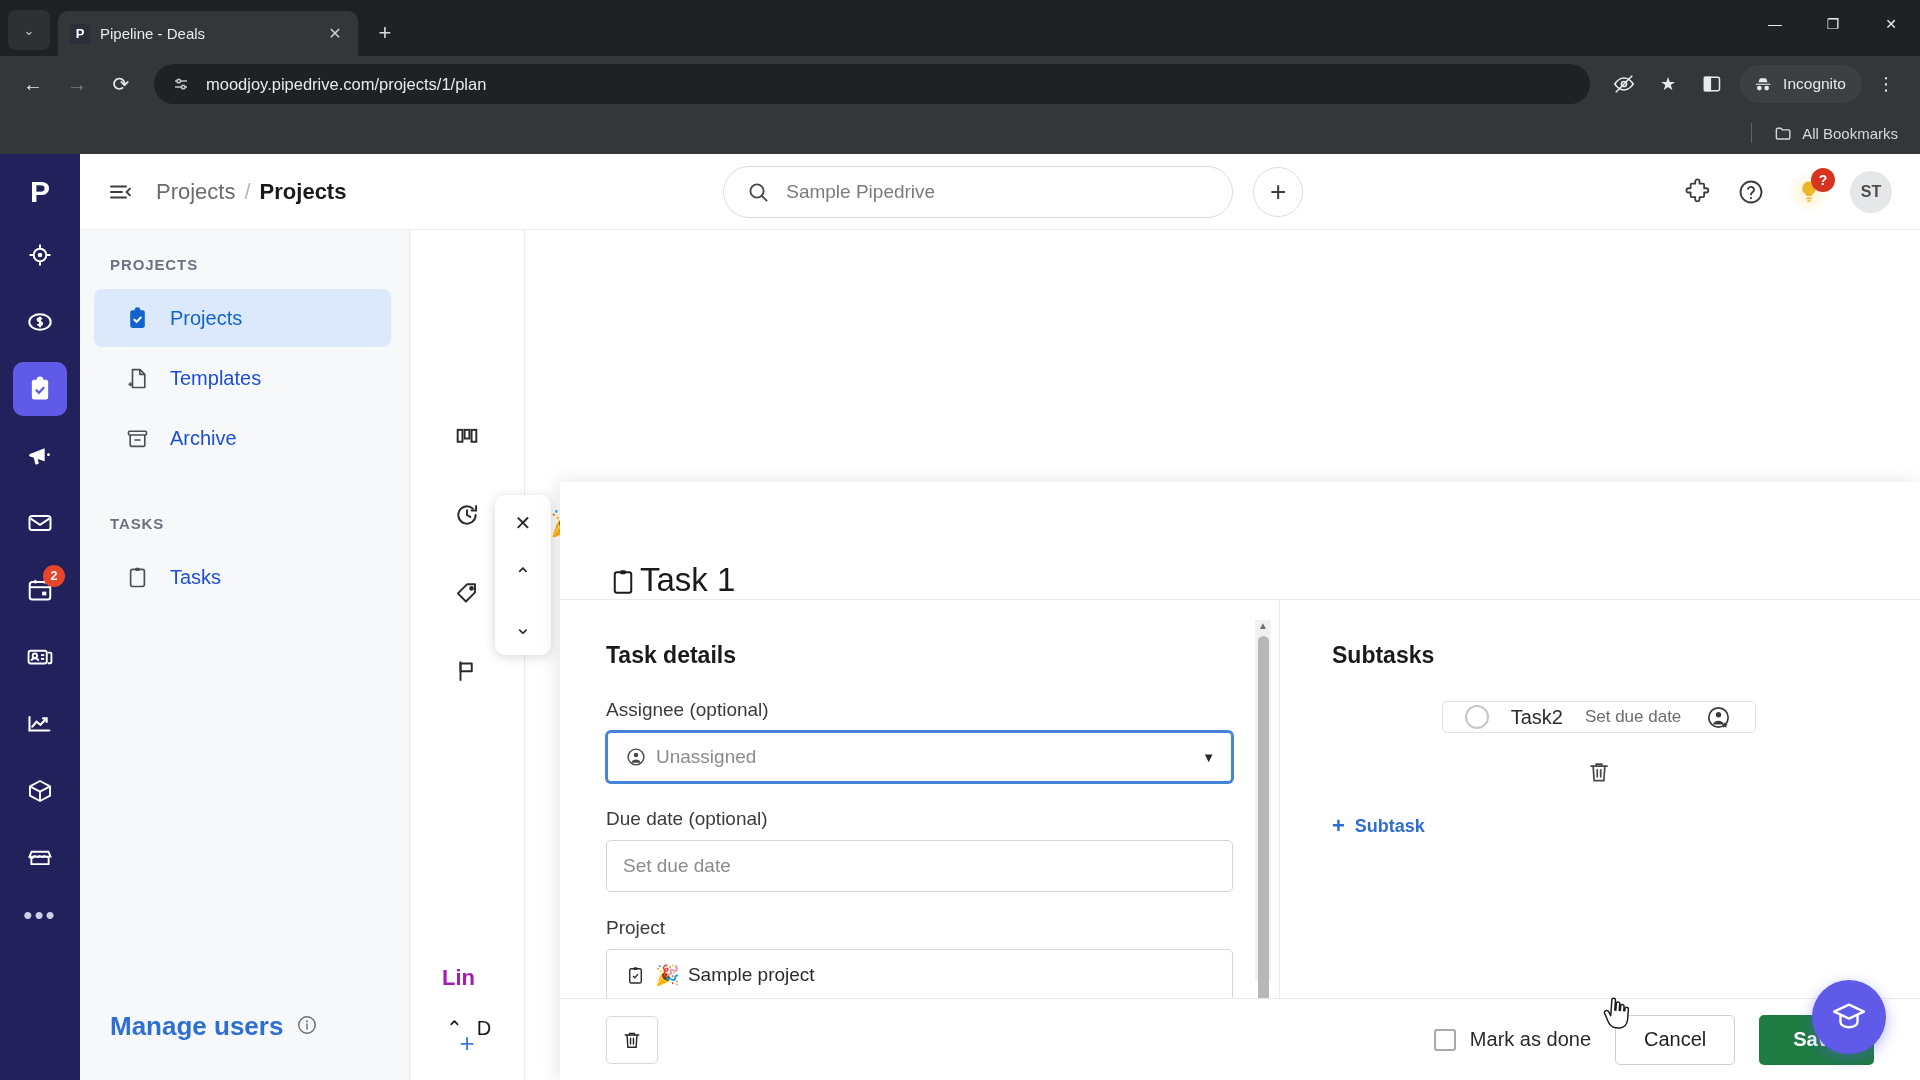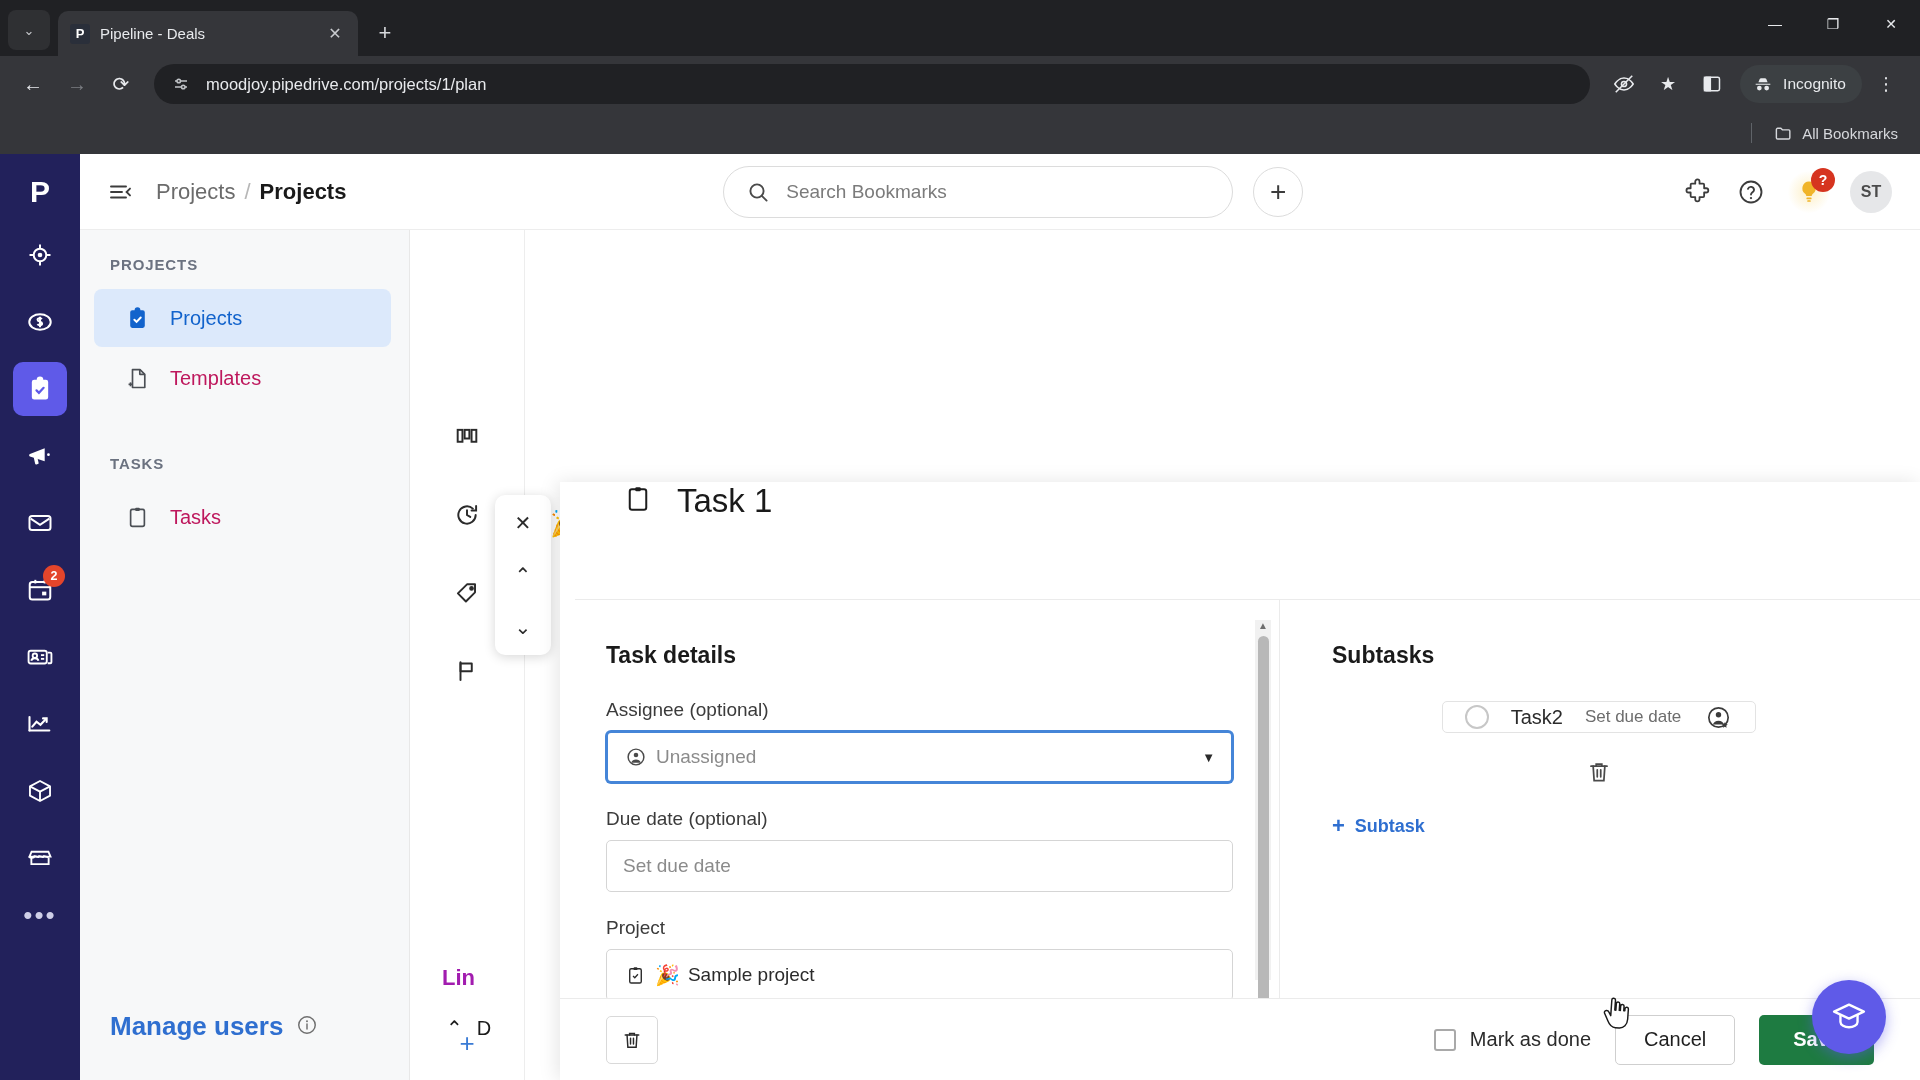--- a/index.html
+++ b/index.html
@@ -99,21 +99,21 @@
             font-size:16px; font-weight:700; display:flex; align-items:center; justify-content:center; }
 
   .body { flex:1; display:flex; position:relative; overflow:hidden; }
 
   
   .lsidebar { width:330px; background:#f7f8f9; border-right:1px solid #e8e8e8; padding:26px 0 0 0;
               display:flex; flex-direction:column; flex:0 0 330px; }
   .sec-label { font-size:15px; font-weight:700; letter-spacing:.9px; color:#6b7280; padding:0 0 16px 30px; }
   .sec-label.second { padding-top:46px; }
   .nav-item { height:58px; display:flex; align-items:center; gap:20px; padding-left:30px;
-              margin:0 18px 2px 14px; border-radius:8px; font-size:20px; color:#be185d; }
+              margin:0 18px 2px 14px; border-radius:8px; font-size:20px; color:#1d4ed8; }
   .nav-item.active { background:#dce9fb; color:#1263cc; }
   .nav-ico { width:26px; height:26px; display:flex; align-items:center; justify-content:center; }
   .lsidebar-foot { margin-top:auto; padding:0 0 38px 30px; display:flex; align-items:center; gap:13px; }
   .manage-users { color:#2f6fd0; font-size:26px; font-weight:700; }
 
   
   .backdrop-col { width:115px; background:#fff; border-right:1px solid #ededed; position:relative;
                   flex:0 0 115px; padding-top:190px; display:flex; flex-direction:column; align-items:center; gap:44px; }
   .bd-ico { width:34px; height:34px; display:flex; align-items:center; justify-content:center; color:#2b2b2b; }
   .bd-linked { position:absolute; left:32px; top:735px; font-size:22px; font-weight:700; color:#a21caf;
@@ -128,22 +128,22 @@
     box-shadow:0 2px 12px rgba(0,0,0,.16); padding:8px 0; display:flex; flex-direction:column;
     align-items:center; gap:12px; z-index:40;
   }
   .fn-btn { width:40px; height:40px; display:flex; align-items:center; justify-content:center;
             color:#2b2b2b; font-size:20px; }
   .confetti { position:absolute; left:470px; top:278px; font-size:26px; z-index:30; }
 
   
   .modal { position:absolute; left:480px; top:252px; right:0; bottom:0; background:#fff;
            box-shadow:-3px 0 18px rgba(0,0,0,.10); display:flex; flex-direction:column; z-index:50; }
-  .modal-head { height:118px; display:flex; align-items:flex-start; gap:22px; padding:0 46px;
-                border-bottom:1px solid #ebebeb; flex:0 0 118px;margin-left:15px; }
+  .modal-head { height:118px; display:flex; align-items:flex-end; padding:0 46px;
+                border-bottom:1px solid #ebebeb; flex:0 0 118px; }
   .modal-head .mh-ico { width:34px; height:34px; display:flex; align-items:center; justify-content:center; color:#1d1d1d; }
   .modal-title { font-size:33px; color:#1a1a1a; }
   .modal-body { flex:1; display:flex; min-height:0; }
 
   .form-pane { width:720px; position:relative; overflow:hidden; flex:0 0 720px;
                border-right:1px solid #ebebeb; padding:42px 46px 0 46px; }
   .pane-title { font-size:23px; font-weight:700; color:#1a1a1a; margin-bottom:30px; }
   .field { margin-bottom:25px; }
   .field label { display:block; font-size:19px; color:#3b3b3b; margin-bottom:10px; }
   .ctl { height:52px; border:1px solid #d5d5d5; border-radius:5px; display:flex; align-items:center;
@@ -376,21 +376,21 @@
           <span class="sep">/</span>
           <span class="cur">Projects</span>
         </div>
 
         <div class="searchwrap">
           <div class="search">
             <svg width="24" height="24" viewBox="0 0 24 24" fill="none" stroke="#4a4a4a" stroke-width="1.9">
               <circle cx="11" cy="11" r="6.6"></circle>
                 <line x1="15.8" y1="15.8" x2="20.6" y2="20.6" stroke-linecap="round"></line>
             </svg>
-            <span>Search Bookmarks</span>
+            <span>Sample Pipedrive</span>
           </div>
           <div class="addbtn">+</div>
         </div>
 
         <div class="topright">
           <div class="ticon">
             <svg width="27" height="27" viewBox="0 0 24 24" fill="none" stroke="currentColor" stroke-width="1.6" stroke-linejoin="round">
               <path d="M10 3.2a1.9 1.9 0 0 1 3.8 0V5h3.1a1 1 0 0 1 1 1v3.1h1.8a1.9 1.9 0 0 1 0 3.8H17.9V16a1 1 0 0 1-1 1h-3.1v1.8a1.9 1.9 0 0 1-3.8 0V17H6.9a1 1 0 0 1-1-1v-3.1H4.1a1.9 1.9 0 0 1 0-3.8h1.8V6a1 1 0 0 1 1-1H10z"></path>
             </svg>
           </div>
@@ -433,20 +433,30 @@
               <svg width="25" height="25" viewBox="0 0 24 24" fill="none" stroke="#4b4f55" stroke-width="1.6" stroke-linejoin="round">
                 <path d="M7.2 3.4h7.2L19 8v12.6H7.2z"></path>
                   <path d="M14.2 3.4V8H19"></path>
                 <path d="M7.2 17.6H3.4"></path>
                   <path d="M5.3 15.7v3.8"></path>
               </svg>
             </span>
             <span>Templates</span>
           </div>
 
+          <div class="nav-item">
+            <span class="nav-ico">
+              <svg width="25" height="25" viewBox="0 0 24 24" fill="none" stroke="#4b4f55" stroke-width="1.6">
+                <rect x="3.4" y="5" width="17.2" height="3.6" rx=".9"></rect>
+                <path d="M5 8.6v9.6a1.3 1.3 0 0 0 1.3 1.3h11.4a1.3 1.3 0 0 0 1.3-1.3V8.6"></path>
+                <line x1="9.6" y1="13.4" x2="14.4" y2="13.4" stroke-linecap="round"></line>
+              </svg>
+            </span>
+            <span>Archive</span>
+          </div>
 
           <div class="sec-label second">TASKS</div>
 
           <div class="nav-item">
             <span class="nav-ico">
               <svg width="25" height="25" viewBox="0 0 24 24" fill="none" stroke="#4b4f55" stroke-width="1.6">
                 <rect x="5.4" y="4.2" width="13.2" height="16.4" rx="1.8"></rect>
                 <rect x="9.8" y="2.6" width="4.4" height="3.2" rx="1" fill="#4b4f55" stroke="none"></rect>
               </svg>
             </span>

